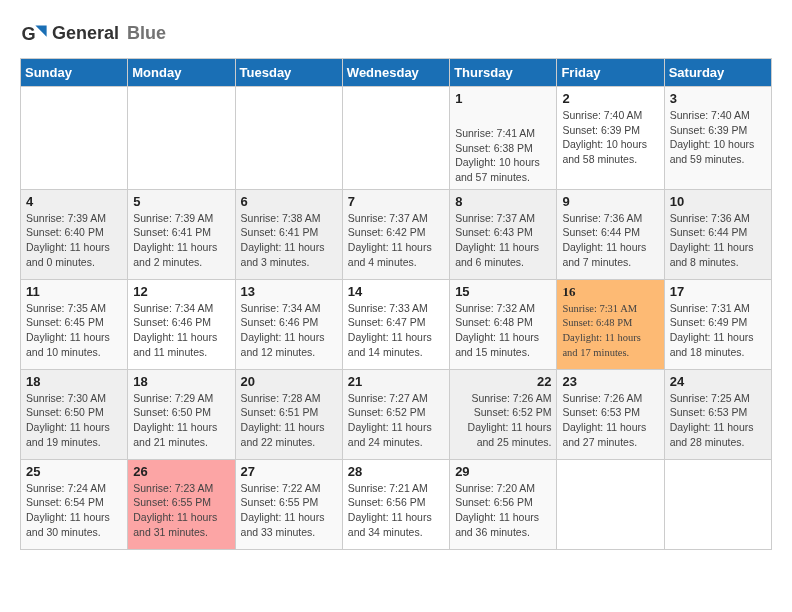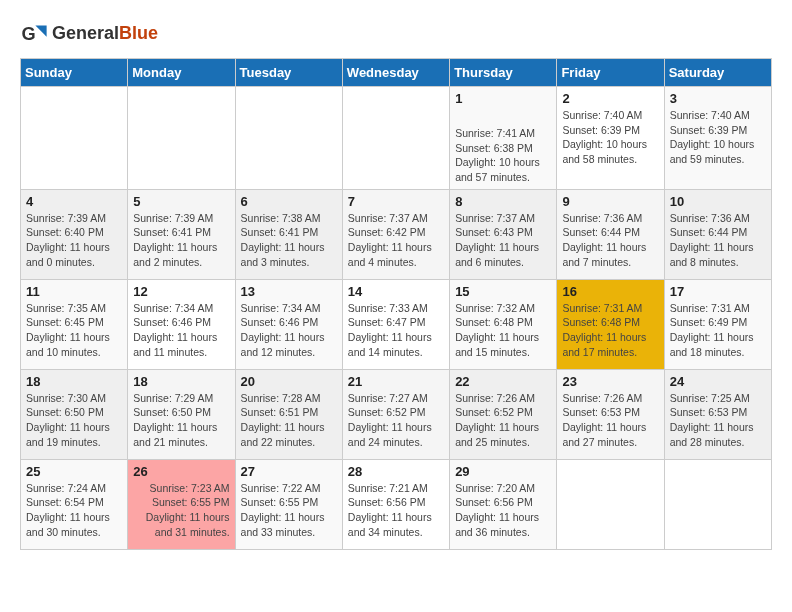--- a/index.html
+++ b/index.html
@@ -89,21 +89,21 @@
 <body>
 
 <div class="header-area">
   <div class="logo">
     <svg class="logo-icon" viewBox="0 0 40 40" xmlns="http://www.w3.org/2000/svg">
       <text x="2" y="28" font-size="26" font-weight="bold" fill="#333" font-family="Arial">G</text>
       <polygon points="22,8 38,8 38,24" fill="#1a6fb5"></polygon>
     </svg>
     <div>
       <div style="font-size:18px; font-weight:bold; color:#333; line-height:1.1;">
-        <span style="color:#333;">General</span><span style="color:#c2410c;">Blue</span>
+        <span style="color:#333;">General</span><span style="color:#737373;padding-left:8px;">Blue</span>
       </div>
     </div>
   </div>
   <div class="title-area">
     <div class="month-title"></div>
     <div class="location-title"></div>
   </div>
 </div>
 
 <table>
@@ -226,21 +226,21 @@
 Daylight: 11 hours
 and 14 minutes.</div>
         </td>
         <td style="background: rgb(249, 249, 249);">
           <span class="day-number">15</span>
           <div class="day-info" style="white-space: pre-line;">Sunrise: 7:32 AM
 Sunset: 6:48 PM
 Daylight: 11 hours
 and 15 minutes.</div>
         </td>
-        <td style="background: #eab308;">
+        <td style="background: #fdba74; font-family: Liberation Serif, serif;">
           <span class="day-number">16</span>
           <div class="day-info" style="white-space: pre-line;">Sunrise: 7:31 AM
 Sunset: 6:48 PM
 Daylight: 11 hours
 and 17 minutes.</div>
         </td>
         <td style="background: rgb(249, 249, 249);">
           <span class="day-number">17</span>
           <div class="day-info" style="white-space: pre-line;">Sunrise: 7:31 AM
 Sunset: 6:49 PM
@@ -270,21 +270,21 @@
 Daylight: 11 hours
 and 22 minutes.</div>
         </td>
         <td style="background: rgb(245, 245, 245);">
           <span class="day-number">21</span>
           <div class="day-info" style="white-space: pre-line;">Sunrise: 7:27 AM
 Sunset: 6:52 PM
 Daylight: 11 hours
 and 24 minutes.</div>
         </td>
-        <td style="background: rgb(239, 239, 239);">
+        <td style="background: rgb(239, 239, 239); text-align: right;">
           <span class="day-number">22</span>
           <div class="day-info" style="white-space: pre-line;">Sunrise: 7:26 AM
 Sunset: 6:52 PM
 Daylight: 11 hours
 and 25 minutes.</div>
         </td>
         <td style="background: rgb(245, 245, 245);">
           <span class="day-number">23</span>
           <div class="day-info" style="white-space: pre-line;">Sunrise: 7:26 AM
 Sunset: 6:53 PM
@@ -302,21 +302,21 @@
       <tr>
         <td style="background: rgb(249, 249, 249);">
           <span class="day-number">25</span>
           <div class="day-info" style="white-space: pre-line;">Sunrise: 7:24 AM
 Sunset: 6:54 PM
 Daylight: 11 hours
 and 30 minutes.</div>
         </td>
         <td style="background: #fca5a5;">
           <span class="day-number">26</span>
-          <div class="day-info" style="white-space: pre-line; text-align: right;">Sunrise: 7:23 AM
+          <div class="day-info" style="white-space: pre-line;">Sunrise: 7:23 AM
 Sunset: 6:55 PM
 Daylight: 11 hours
 and 31 minutes.</div>
         </td>
         <td style="background: rgb(249, 249, 249);">
           <span class="day-number">27</span>
           <div class="day-info" style="white-space: pre-line;">Sunrise: 7:22 AM
 Sunset: 6:55 PM
 Daylight: 11 hours
 and 33 minutes.</div>

